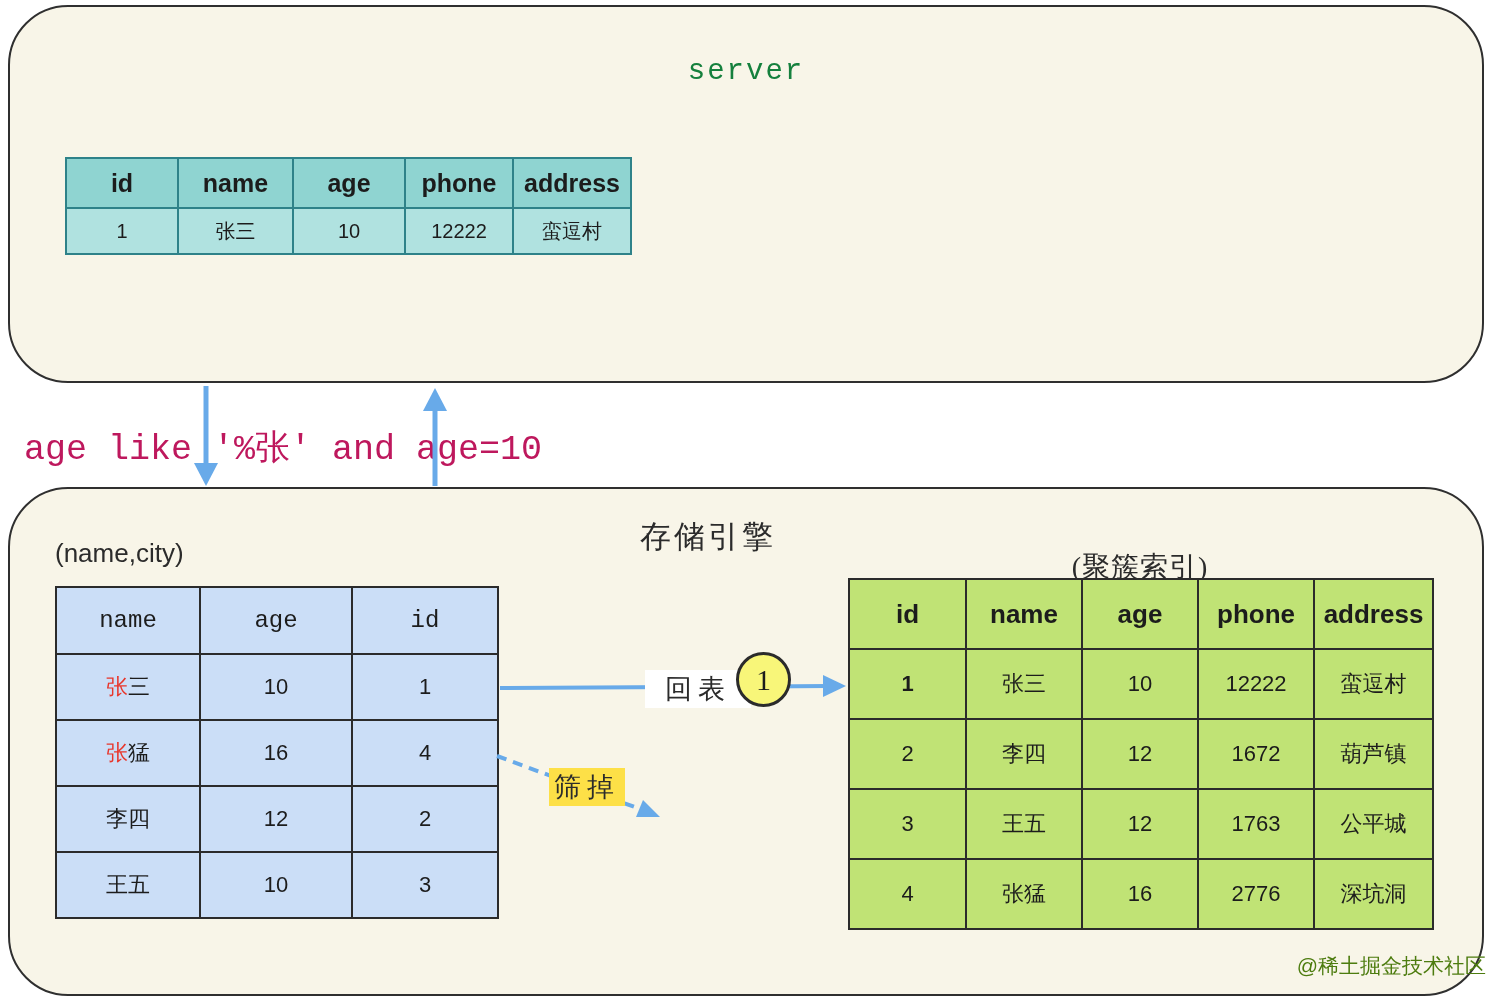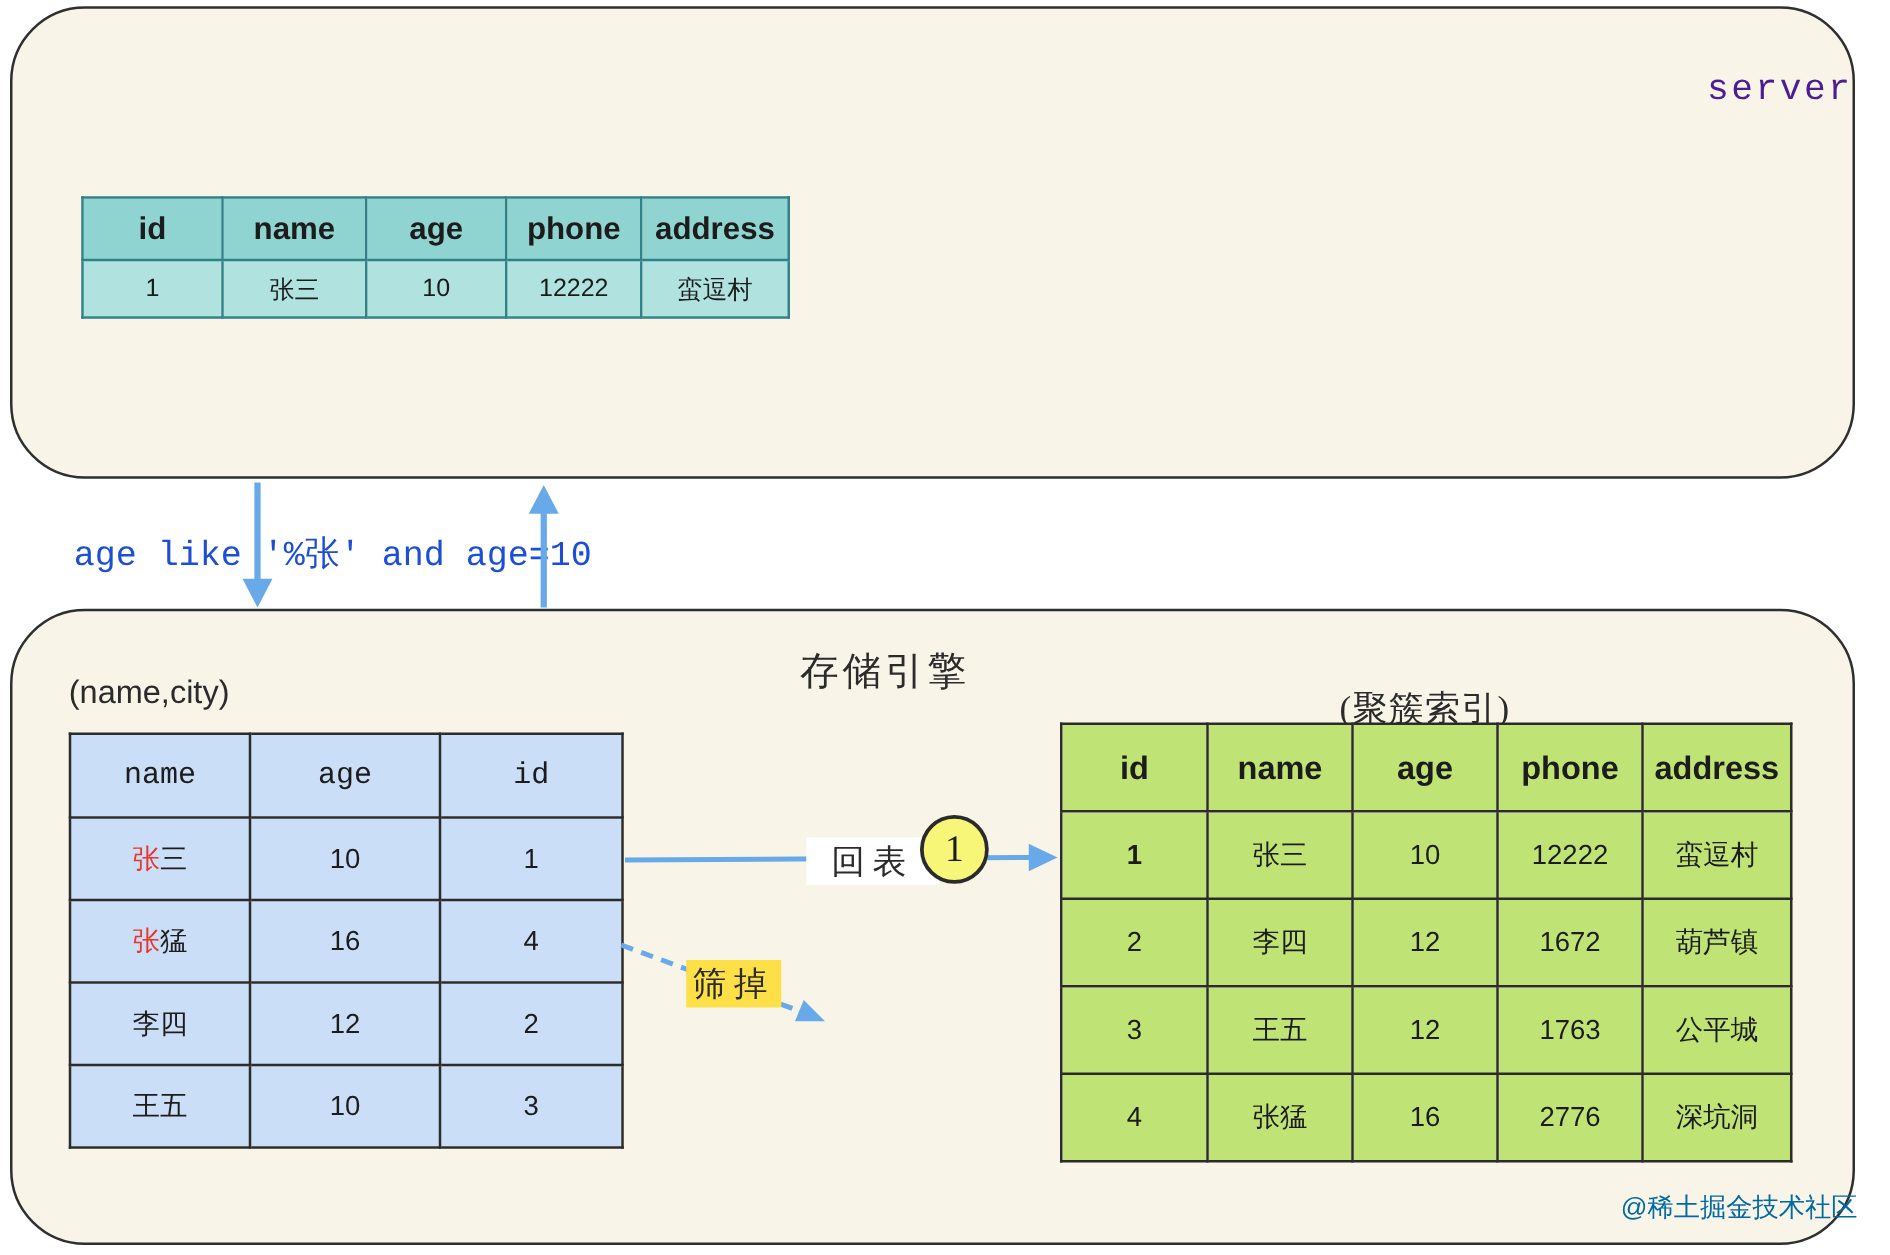--- a/index.html
+++ b/index.html
@@ -3,22 +3,22 @@
 <meta charset="utf-8">
 <style>
   * { box-sizing: border-box; margin: 0; padding: 0; }
   body { margin: 0; background: #ffffff; font-family: "Liberation Sans", sans-serif; }
   .canvas { position: relative; width: 1512px; height: 1004px; background: #ffffff; overflow: hidden; }
 
   .roundbox { position: absolute; background: #f8f5e8; border: 2px solid #2f2f2f; border-radius: 60px; }
   .server-box { left: 8px; top: 5px; width: 1476px; height: 378px; }
   .engine-box { left: 8px; top: 487px; width: 1476px; height: 509px; }
 
-  .server-title { position: absolute; left: 0; top: 48px; width: 100%; text-align: right;
-    font-family: "Liberation Mono", "DejaVu Sans Mono", monospace; font-size: 29px; color: #4c1d95; letter-spacing: 2px; }
+  .server-title { position: absolute; left: 0; top: 48px; width: 100%; text-align: center;
+    font-family: "Liberation Mono", "DejaVu Sans Mono", monospace; font-size: 29px; color: #15803d; letter-spacing: 2px; }
 
   table.tbl { position: absolute; border-collapse: collapse; table-layout: fixed; text-align: center; }
   .tbl th, .tbl td { text-align: center; vertical-align: middle; overflow: hidden; }
 
   
   .teal-tbl { left: 65px; top: 157px; }
   .teal-tbl th, .teal-tbl td { border: 2px solid #2e8289; }
   .teal-tbl th { background: #8fd4d1; height: 50px; font: bold 25px "Liberation Sans", sans-serif; color: #1c1c1c; }
   .teal-tbl td { background: #b0e2e0; height: 46px; font-size: 20px; color: #1c1c1c; }
 
@@ -33,37 +33,37 @@
   .green-tbl { left: 848px; top: 578px; }
   .green-tbl th, .green-tbl td { border: 2px solid #2b2b2b; background: #c0e375; }
   .green-tbl th { height: 70px; font: bold 26px "Liberation Sans", sans-serif; color: #1c1c1c; }
   .green-tbl td { height: 70px; font-size: 22px; color: #1c1c1c; }
 
   .red { color: #e8362b; }
   .red-bold { color: #e8362b; font-weight: bold; }
   .blue-num { color: #3939d9; }
 
   .query-text { position: absolute; left: 24px; top: 424px;
-    font-family: "Liberation Mono", "DejaVu Sans Mono", monospace; font-size: 28px; color: #1d4ed8; margin-left: 35px; }
+    font-family: "Liberation Mono", "DejaVu Sans Mono", monospace; font-size: 35px; color: #be185d; }
 
   .cn-label { position: absolute; font-family: "Liberation Serif", "DejaVu Serif", serif; color: #2b2b2b; }
   .engine-title { left: 640px; top: 516px; font-size: 31px; letter-spacing: 3px; }
   .clustered-title { left: 848px; top: 528px; width: 584px; text-align: center; font-size: 28px; letter-spacing: 1px; margin-top: 20px; }
   .secondary-title { left: 55px; top: 538px; width: 442px; text-align: left;
     font-family: Liberation Sans, sans-serif; font-size: 26px; color: #2b2b2b; position: absolute; }
 
   .back-label { left: 645px; top: 670px; font-size: 27px; background: #ffffff; padding: 1px 20px; letter-spacing: 6px; }
   .filter-label { left: 549px; top: 768px; font-size: 27px; background: #fde047; padding: 1px 5px; letter-spacing: 6px; }
 
   .badge-circle { position: absolute; left: 736px; top: 652px; width: 55px; height: 55px;
     background: #f8f679; border: 3px solid #2b2b2b; border-radius: 50%;
     display: flex; align-items: center; justify-content: center;
     font-family: "Liberation Serif", "DejaVu Serif", serif; font-size: 30px; color: #1c1c1c; }
 
-  .watermark { position: absolute; right: 26px; top: 952px; font-size: 21px; color: #0369a1; }
+  .watermark { position: absolute; right: 26px; top: 952px; font-size: 21px; color: #4d7c0f; }
 
   .arrows-svg { position: absolute; left: 0; top: 0; width: 1512px; height: 1004px; pointer-events: none; }
 </style>
 </head>
 <body>
 
 <div class="canvas">
 
   <div class="roundbox server-box">
     <div class="server-title">server</div>

